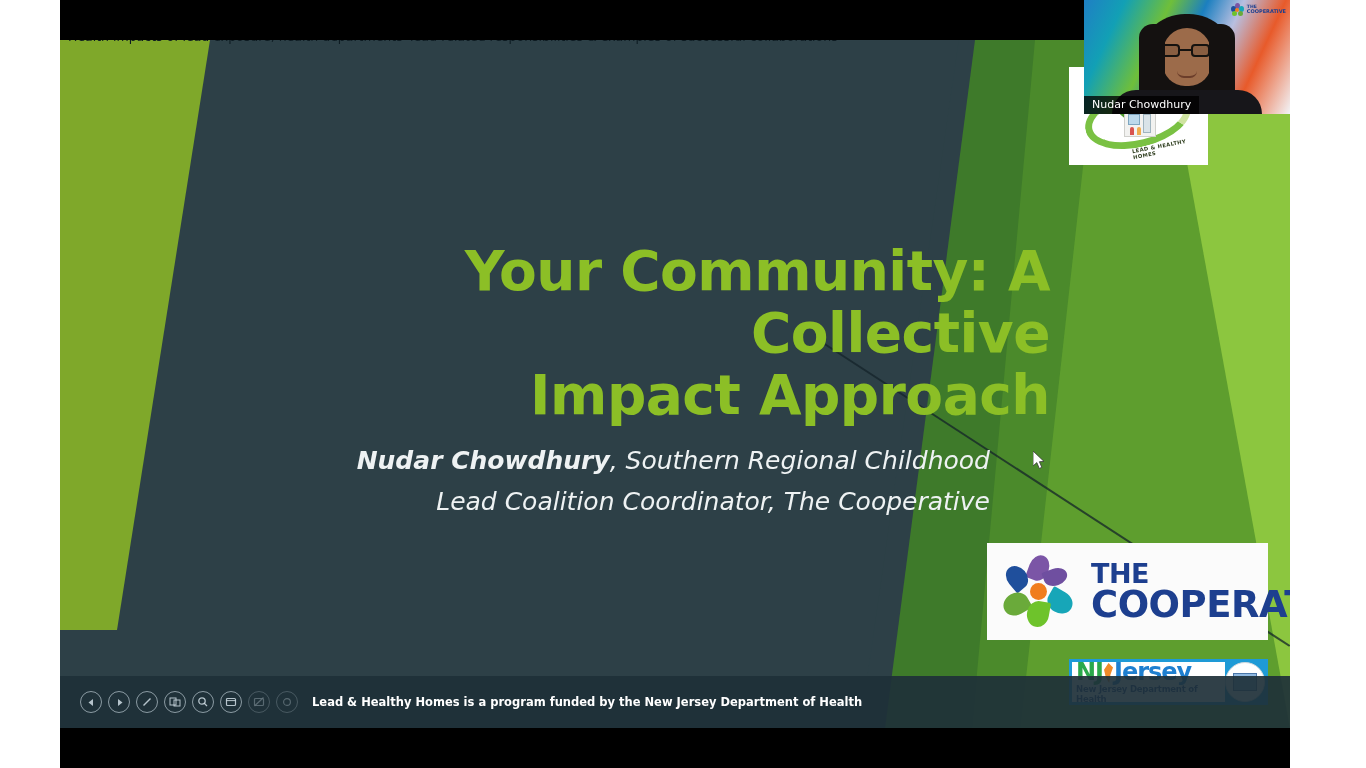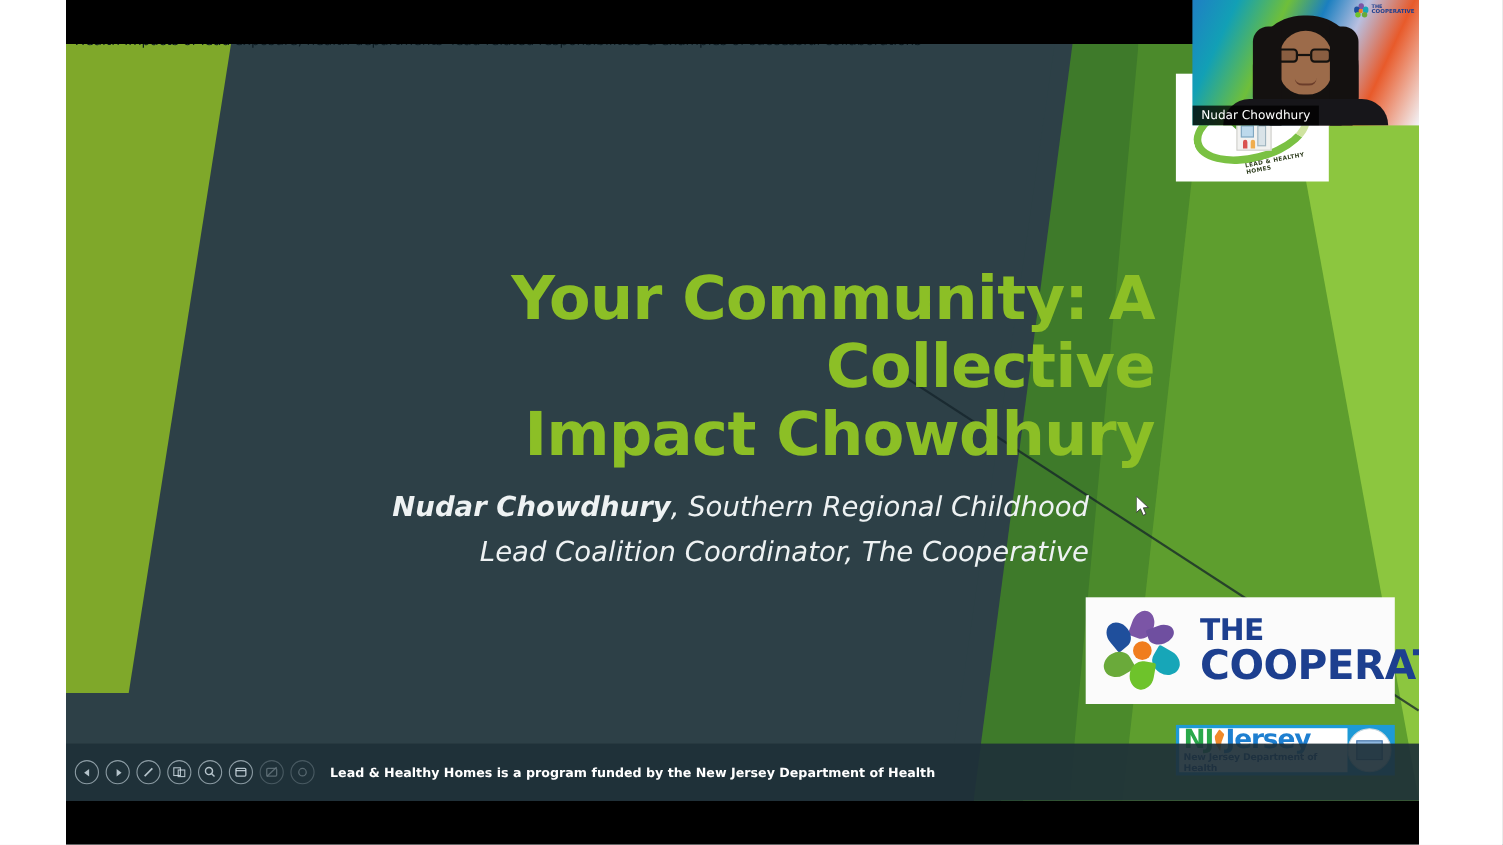--- a/index.html
+++ b/index.html
@@ -149,21 +149,21 @@
   }
   .njh-seal .inner {
     width:24px; height:18px; background:#8fb8e0;
     border:1px solid #4a76a8;
   }
 
   
   .slide-footer {
     position:absolute; left:0; bottom:0; width:1230px; height:52px;
     background:rgba(30,48,56,.92); z-index:9;
-    display:flex; align-items:center; padding-left:8px;
+    display:flex; align-items:center; padding-left:20px;
   }
   .toolbar { display:flex; align-items:center; gap:6px; }
   .tb-btn {
     width:22px; height:22px; border-radius:50%;
     border:1.4px solid rgba(205,220,228,.62);
     display:flex; align-items:center; justify-content:center;
     color:rgba(215,228,235,.82); font-size:10px; position:relative;
     background:transparent;
   }
   .tb-btn.dim { opacity:.38; }
@@ -304,21 +304,21 @@
     <div class="g-right-1"></div>
     <div class="g-right-2"></div>
     <div class="g-right-3"></div>
     <div class="g-right-4"></div>
     <div class="g-dark-wedge"></div>
     <div class="diag-line"></div>
     <div class="g-left"></div>
 
     <div class="slide-title">
       <div>Your Community: A Collective</div>
-      <div>Impact Chowdhury</div>
+      <div>Impact Approach</div>
     </div>
 
     <div class="slide-subtitle">
       <b>Nudar Chowdhury</b><span>, Southern Regional Childhood Lead Coalition Coordinator, The Cooperative</span>
     </div>
 
     <div class="coop-logo-box">
       <div class="coop-mark">
         <i style="left:26px;top:0;width:20px;height:26px;background:#7b55a6;transform:rotate(20deg);"></i>
         <i style="left:44px;top:10px;width:17px;height:24px;background:#6f4fa0;transform:rotate(70deg);"></i>

